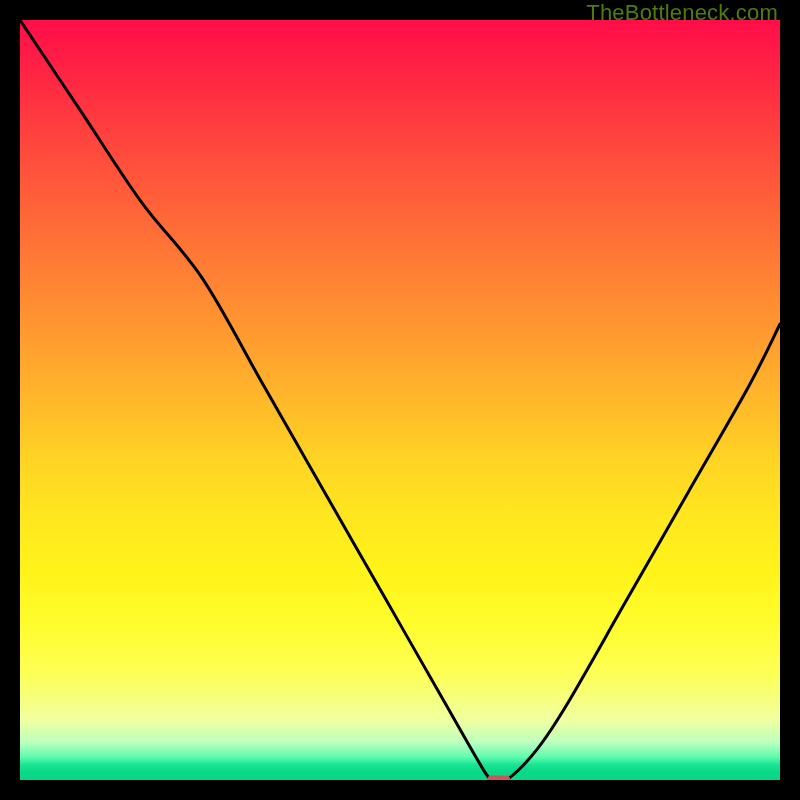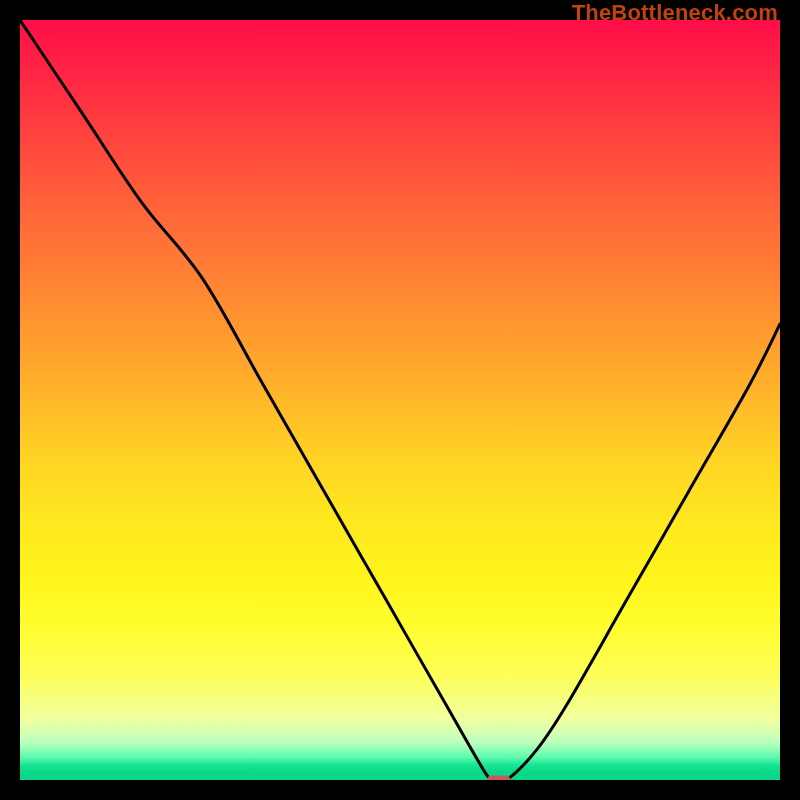--- a/index.html
+++ b/index.html
@@ -43,23 +43,23 @@
       #5dfbad 97%,
       #19e594 98%,
       #08d887 99%,
       #08d887 100%
     );
   }
   .watermark {
     position: absolute;
     top: 0px;
     right: 22px;
-    color: #c2410c;
+    color: #4d7c0f;
     font-size: 22px;
-    font-weight: 700;
+    font-weight: 400;
     letter-spacing: 0.2px;
     user-select: none;
   }
   
   svg.curve {
     position: absolute;
     left: 0;
     top: 0;
     width: 760px;
     height: 760px;

